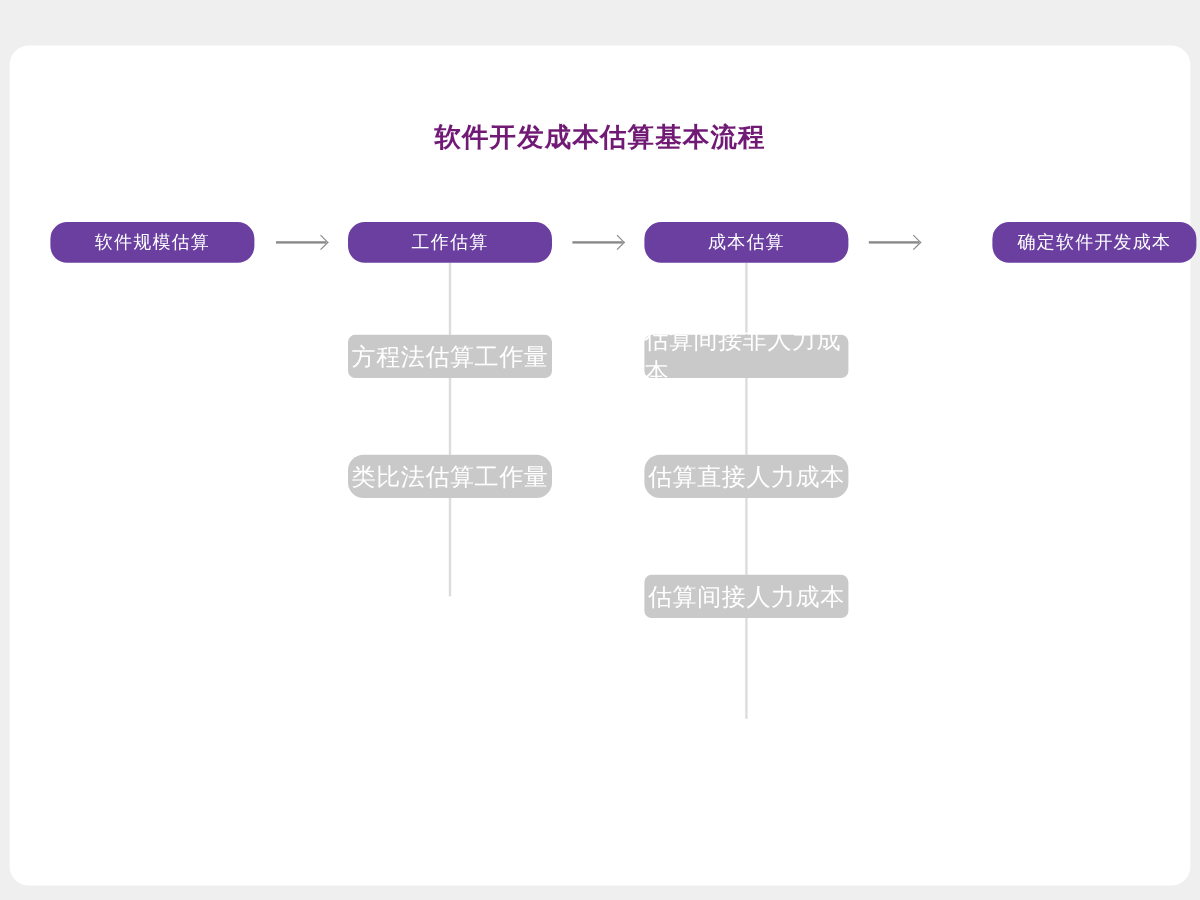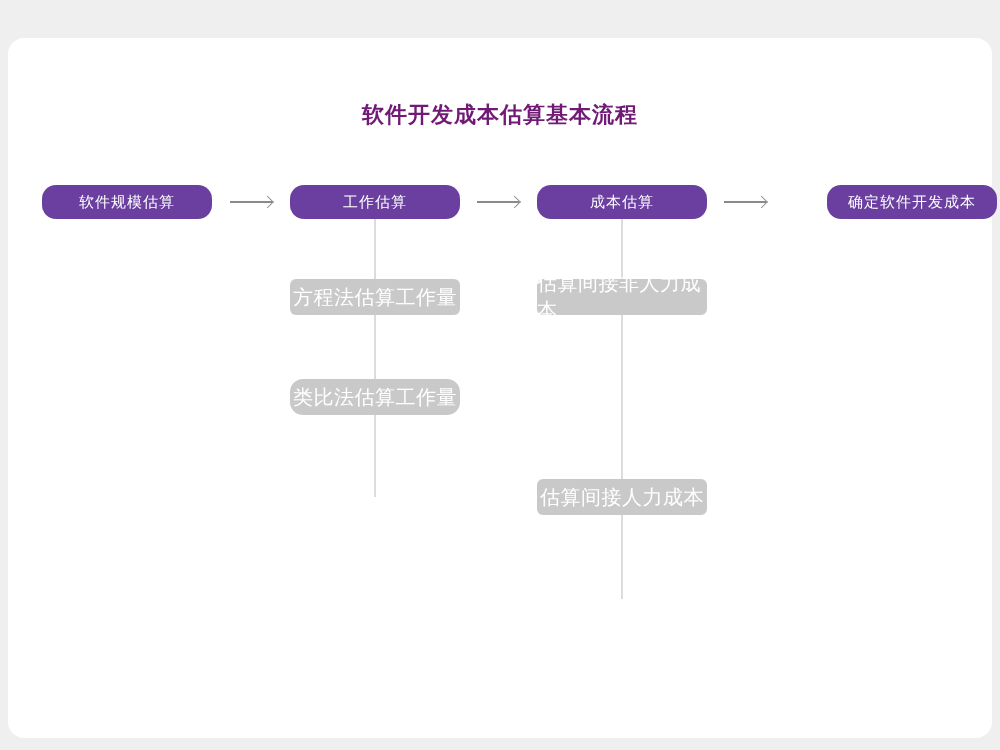--- a/index.html
+++ b/index.html
@@ -159,16 +159,19 @@
   <div class="sub colwork row1">
     <span>方程法估算工作量</span>
   </div>
   <div class="sub colwork row2">
     <span>类比法估算工作量</span>
   </div>
 
   <div class="sub colcost row1">
     <span>估算间接非人力成本</span>
   </div>
+  <div class="sub colcost row2">
+    <span>估算直接人力成本</span>
+  </div>
   <div class="sub colcost row3">
     <span>估算间接人力成本</span>
   </div>
 </div>
 
 </body></html>

